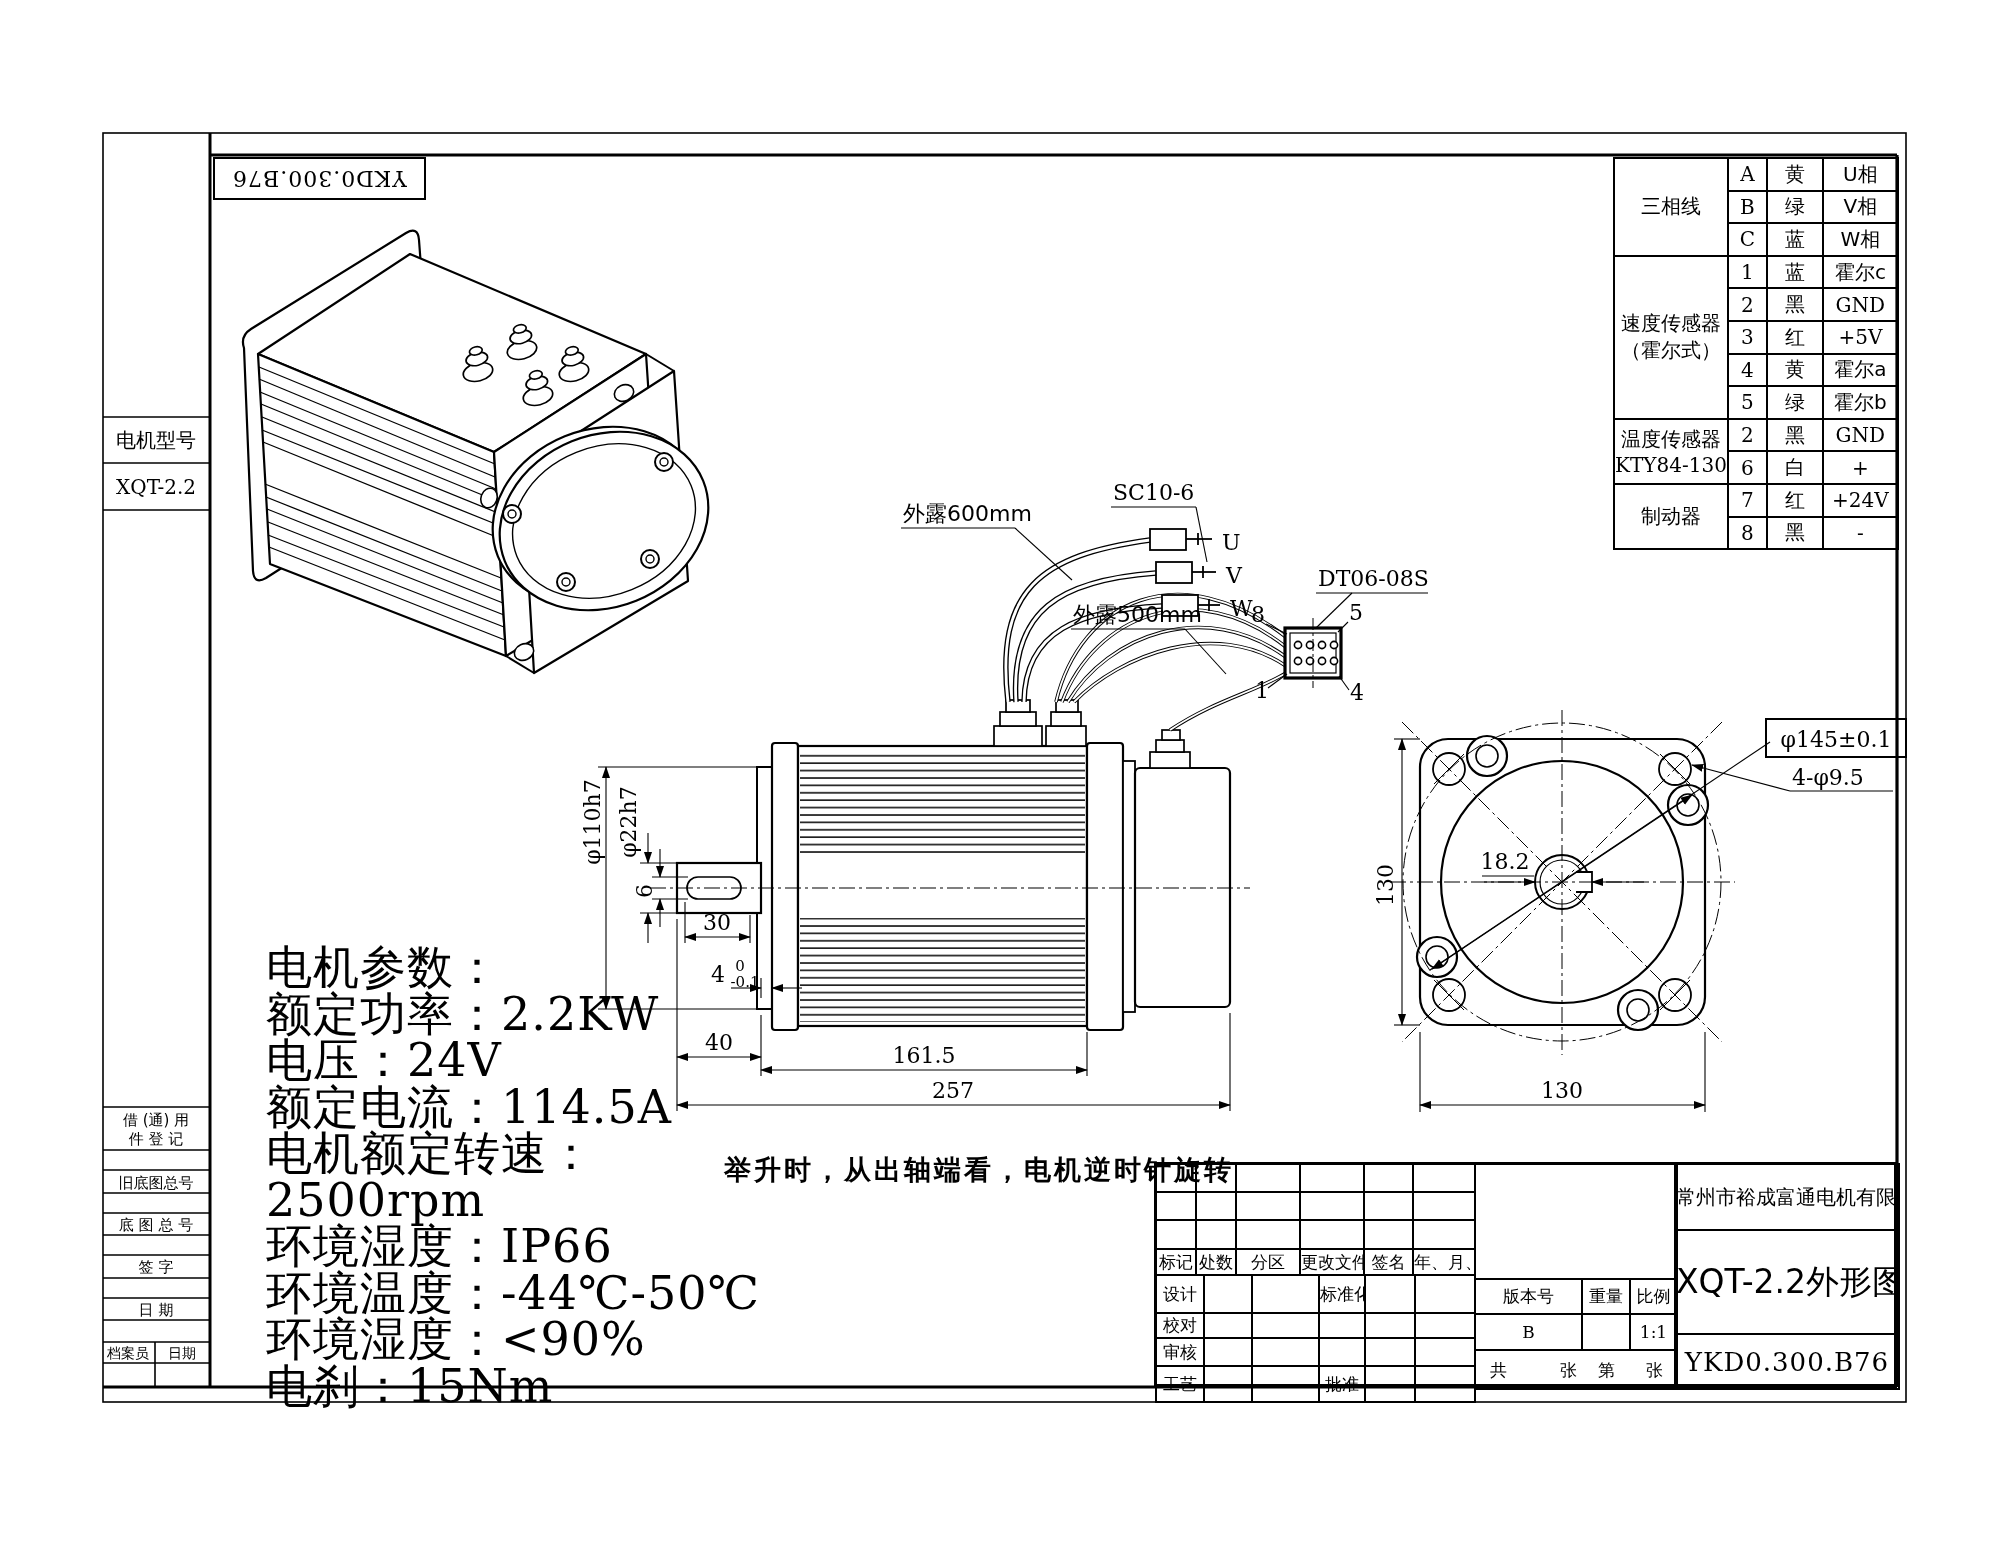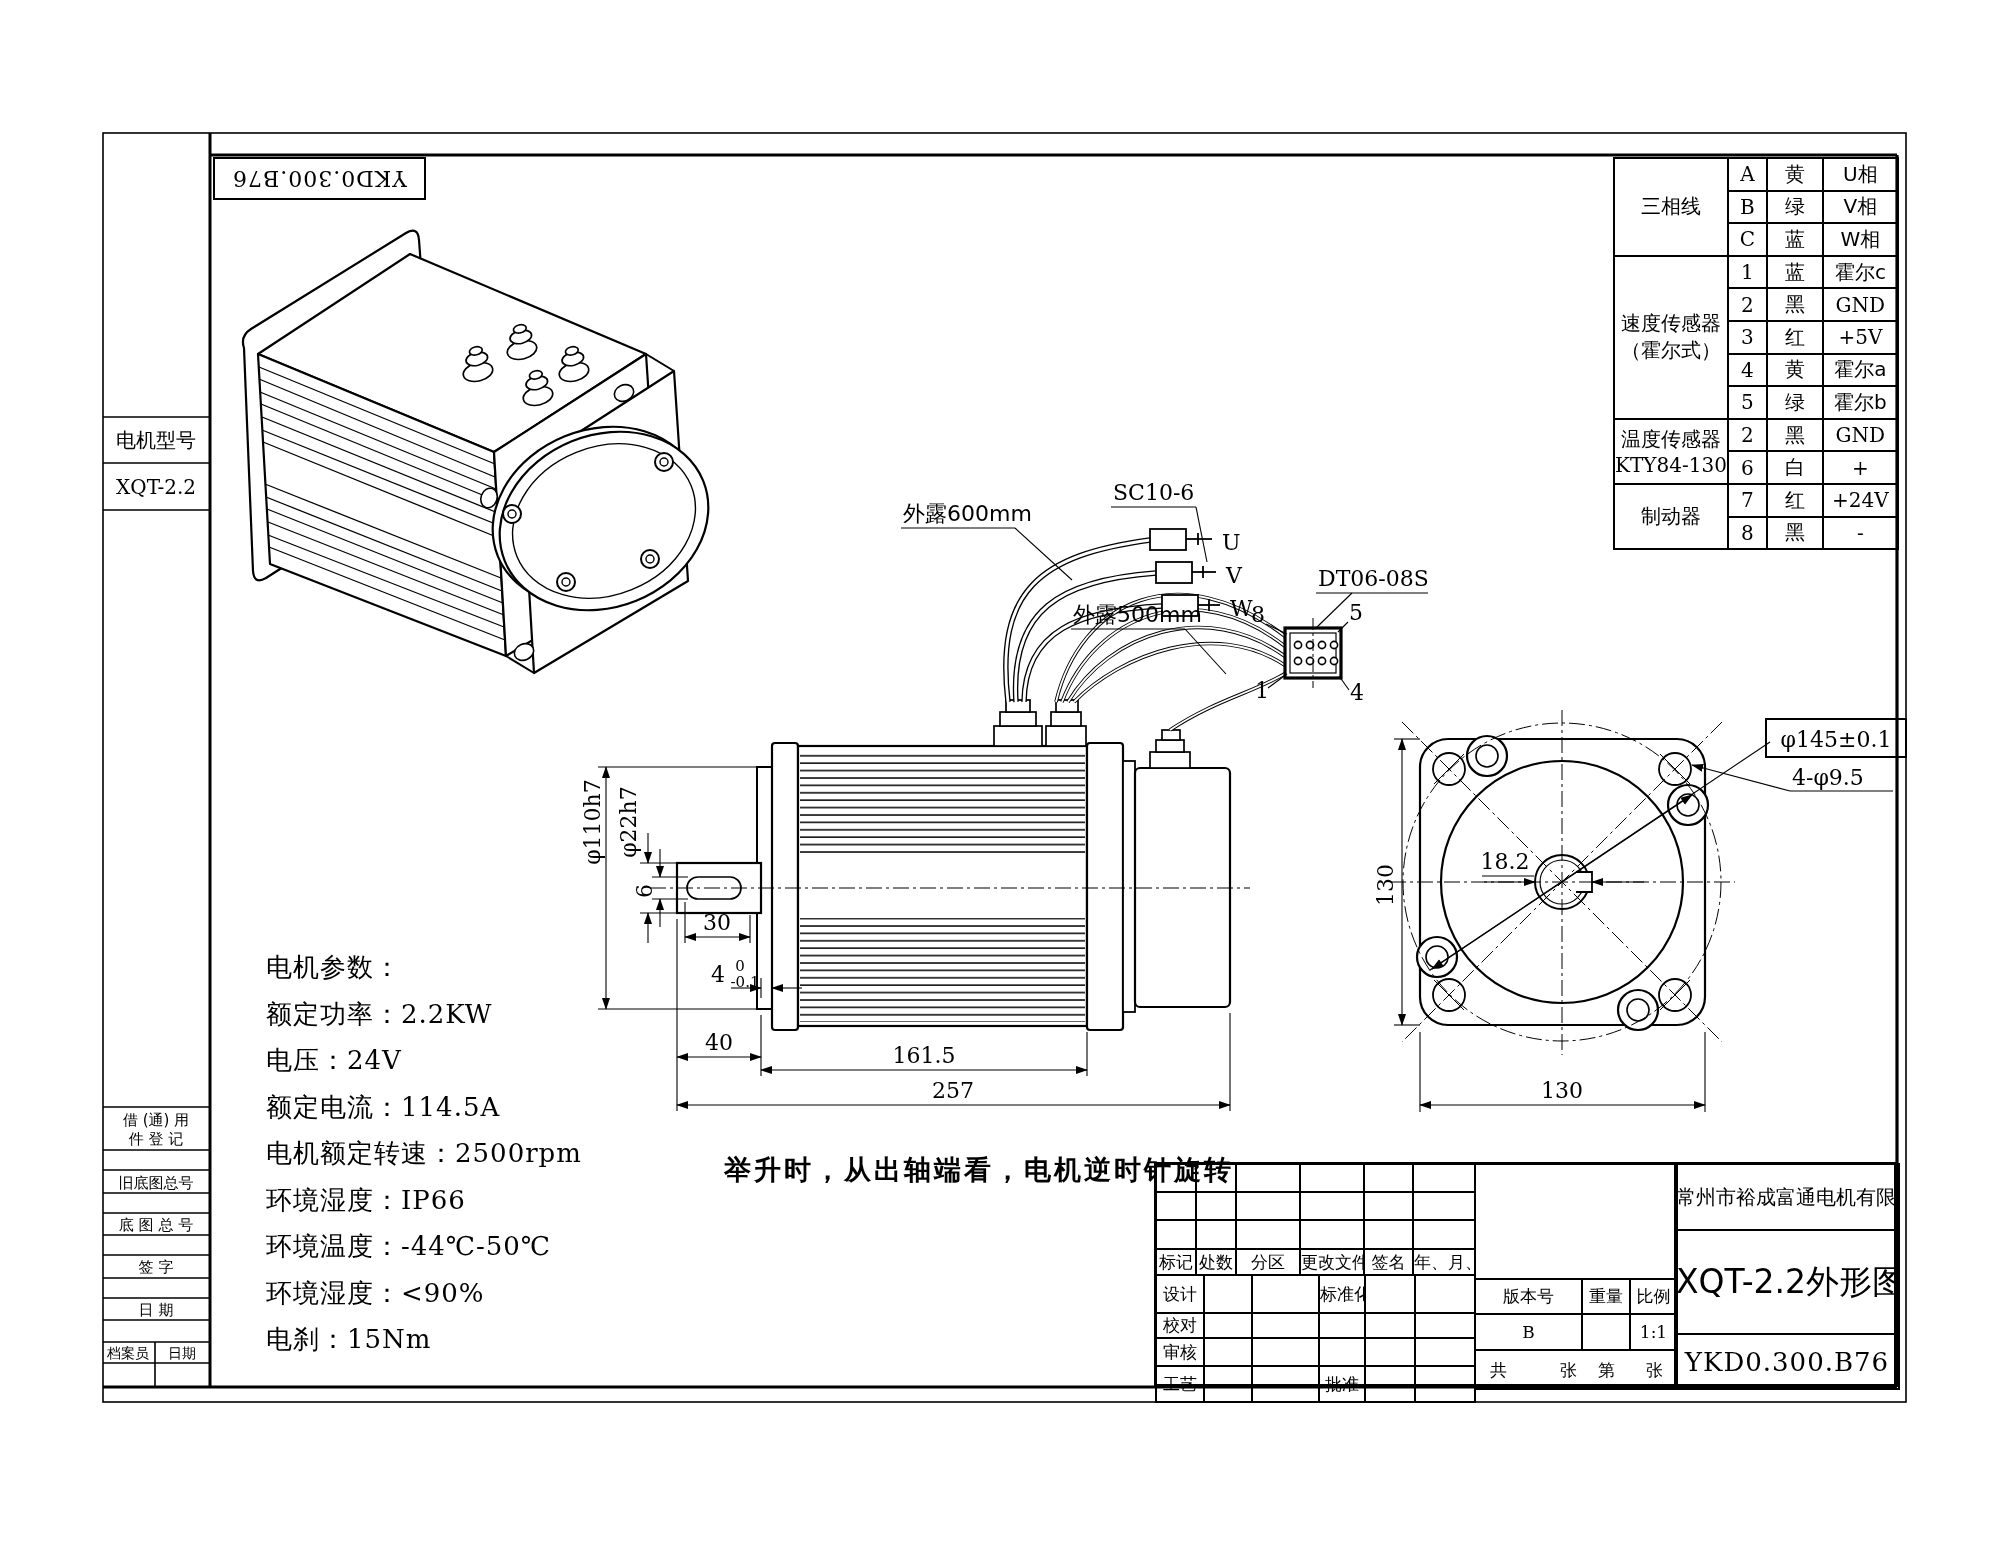--- a/index.html
+++ b/index.html
@@ -6,21 +6,21 @@
   #canvas{position:relative;width:2000px;height:1546px;background:#fff;overflow:hidden;
           font-family:"DejaVu Sans",sans-serif;color:#000;}
   svg{position:absolute;left:0;top:0;}
   svg text{fill:#000;}
   .dt{font-family:"DejaVu Serif",serif;font-size:22px;}
   .dts{font-family:"DejaVu Serif",serif;font-size:15px;}
   .zh{font-family:"DejaVu Sans",sans-serif;font-size:22px;}
 
   .abs{position:absolute;}
   
-  #params{left:266px;top:944px;width:520px;font-size:26px;line-height:46.5px;
+  #params{left:266px;top:944px;width:520px;font-size:46px;line-height:46.5px;
           font-family:"DejaVu Serif",serif;letter-spacing:1px;}
   
   #note{left:724px;top:1152px;font-size:27px;letter-spacing:3px;font-weight:bold;}
   
   #ykd-box{left:213px;top:157px;width:213px;height:43px;border:2px solid #000;box-sizing:border-box;
            display:flex;align-items:center;justify-content:center;}
   #ykd-box span{transform:rotate(180deg);font-family:"DejaVu Serif",serif;font-size:22px;letter-spacing:1px;}
   
   #wiring{left:1613px;top:157px;border-collapse:collapse;table-layout:fixed;}
   #wiring td{border:2px solid #000;text-align:center;vertical-align:middle;

